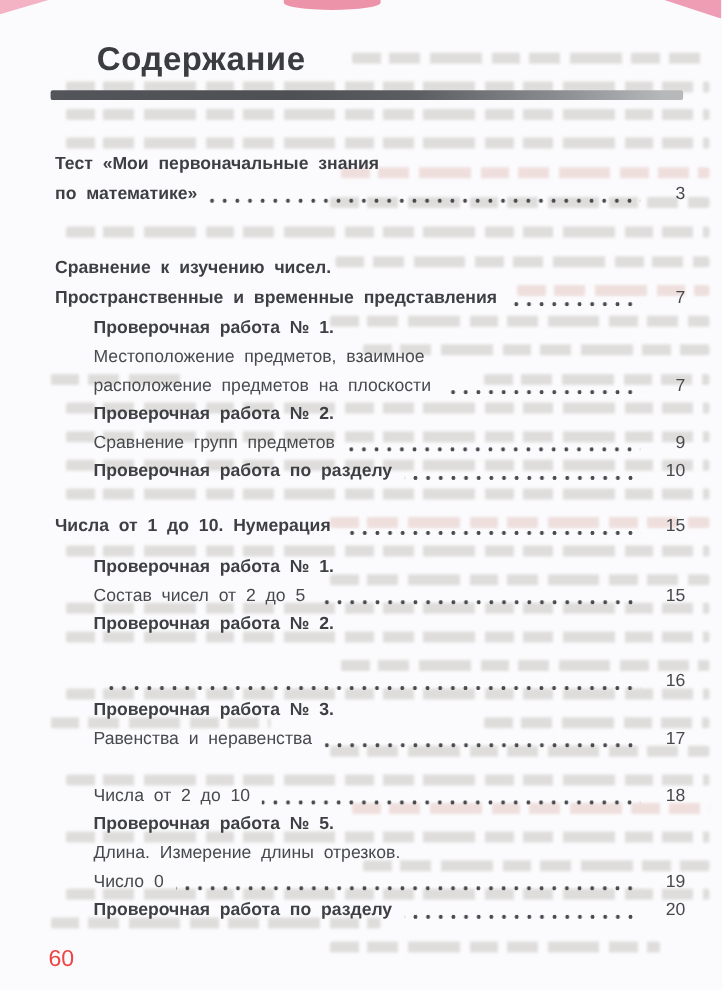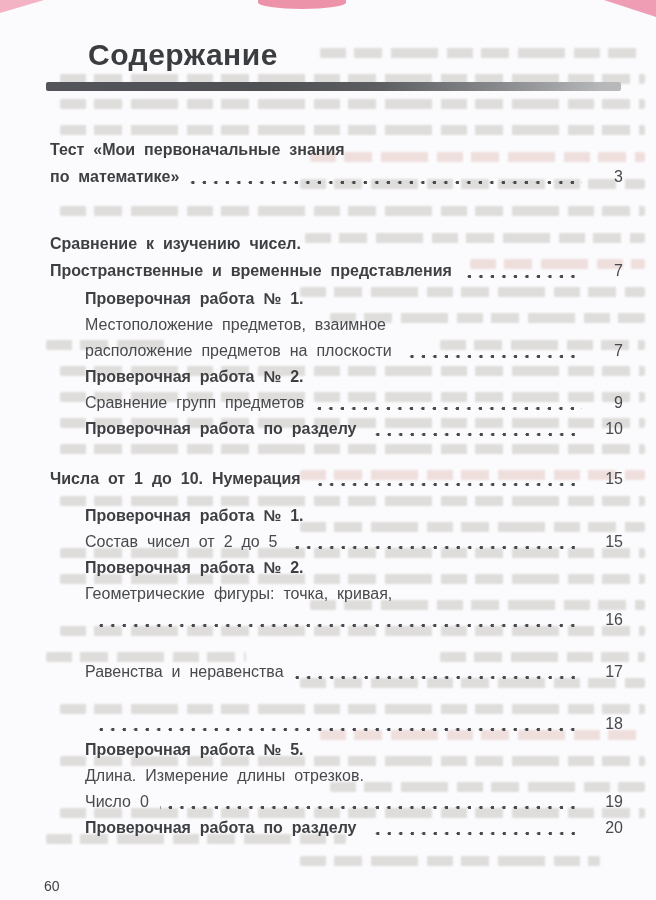--- a/index.html
+++ b/index.html
@@ -53,22 +53,22 @@
   .row.ind0{left:50px;}
   .row.ind1{left:85px;}
   .t{white-space:nowrap;}
   .leader{
     flex:1 1 auto;height:7px;margin:0 9px 3px 11px;min-width:14px;
     background-image:radial-gradient(circle at 2.2px 3.5px,#47494c 1.55px,transparent 2px);
     background-size:11.5px 7px;background-repeat:repeat-x;background-position:right bottom;
   }
   .pg{flex:0 0 auto;width:32px;text-align:right;font-weight:400;color:#47494c;}
   .folio{
-    position:absolute;left:44px;top:878px;z-index:2;
-    font-size:14px;color:#404040;
+    position:absolute;left:44px;top:860px;z-index:2;
+    font-size:21px;color:#ef4444;
   }
 </style>
 </head>
 <body>
 
 <div class="page">
 
   <div class="ghost" style="top:48px;left:320px;width:320px"></div>
   <div class="ghost" style="top:74px;left:60px;width:585px"></div>
   <div class="ghost" style="top:99px;left:60px;width:585px"></div>
@@ -167,35 +167,36 @@
   </div>
   <div class="row ind1" style="top:530px">
     <span class="t">Состав чисел от 2 до 5</span>
     <span class="leader"></span>
     <span class="pg">15</span>
   </div>
 
   <div class="row bold ind1" style="top:556px">
     <span class="t">Проверочная работа № 2.</span>
   </div>
-  <div class="row ind1" style="top:582px">
-    <span class="t">Геометрические фигуры: точка, кривая,</span>
-  </div>
   <div class="row ind1" style="top:608px">
     <span class="leader"></span>
     <span class="pg">16</span>
   </div>
 
+  <div class="row bold ind1" style="top:634px">
+    <span class="t">Проверочная работа № 3.</span>
+  </div>
   <div class="row ind1" style="top:660px">
     <span class="t">Равенства и неравенства</span>
     <span class="leader"></span>
     <span class="pg">17</span>
   </div>
 
   <div class="row ind1" style="top:712px">
+    <span class="t">Числа от 2 до 10</span>
     <span class="leader"></span>
     <span class="pg">18</span>
   </div>
 
   <div class="row bold ind1" style="top:738px">
     <span class="t">Проверочная работа № 5.</span>
   </div>
   <div class="row ind1" style="top:764px">
     <span class="t">Длина. Измерение длины отрезков.</span>
   </div>

